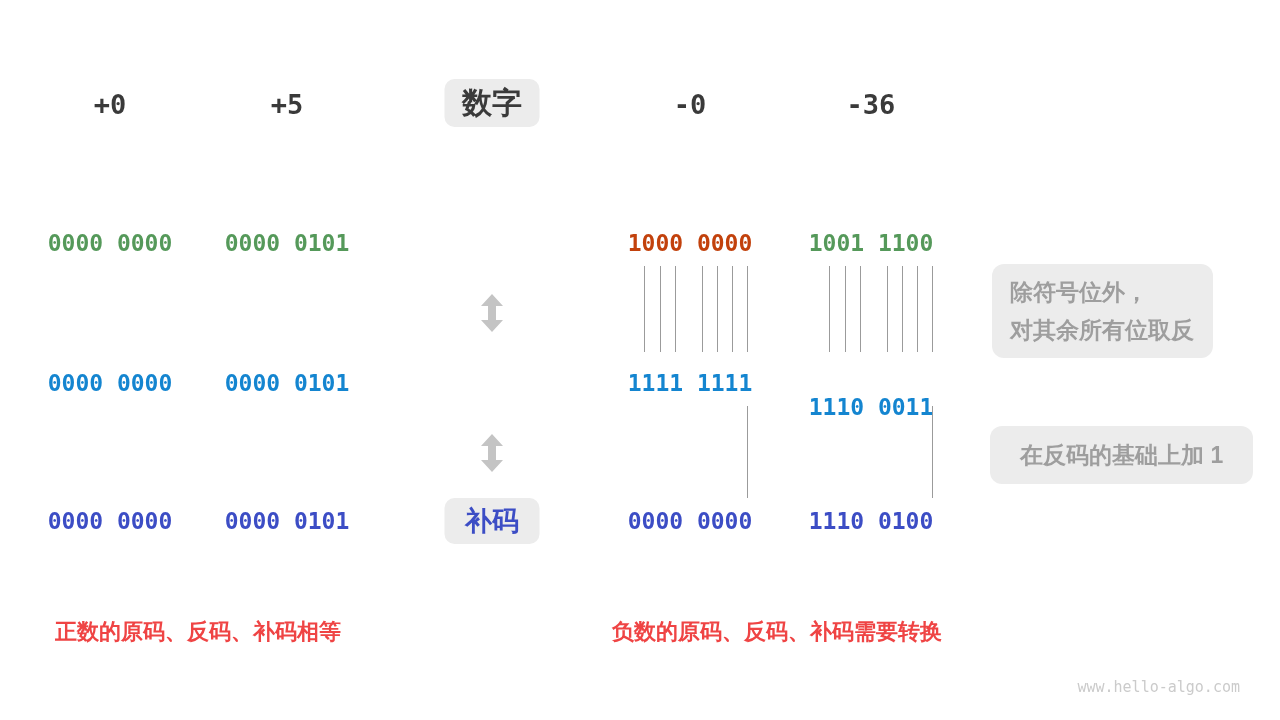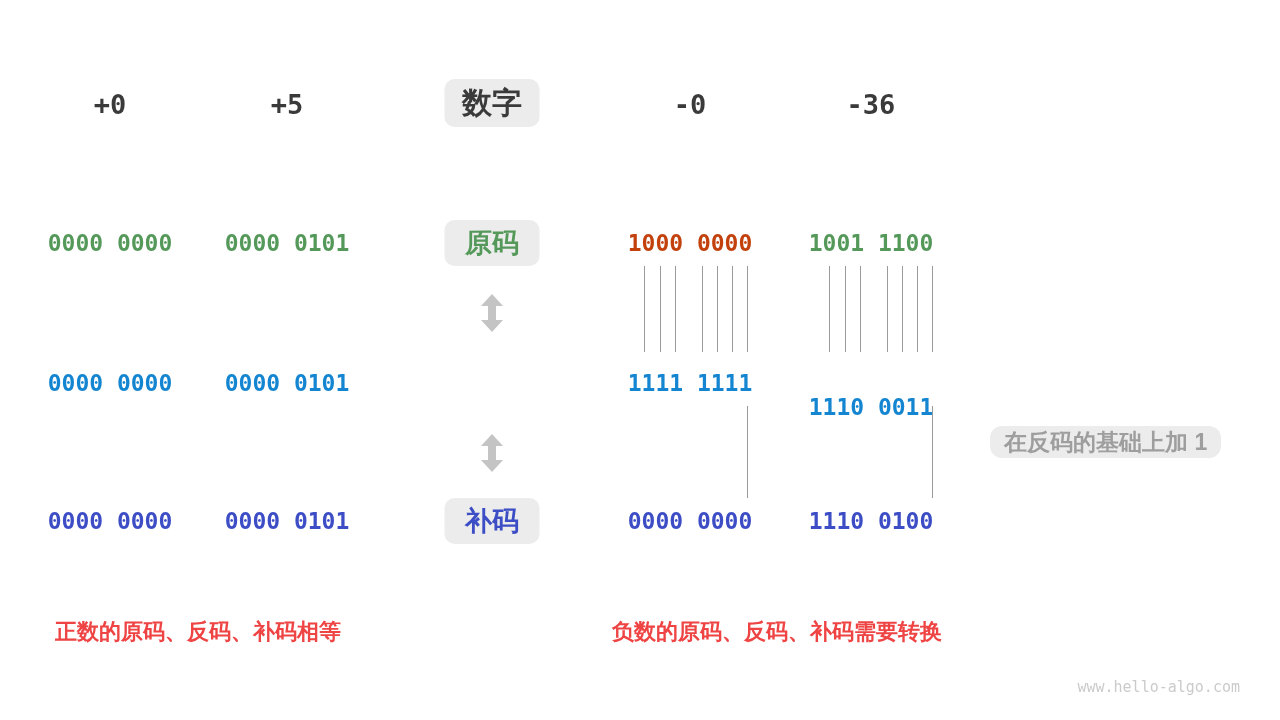--- a/index.html
+++ b/index.html
@@ -35,21 +35,21 @@
   
   .dblarrow{position:absolute;left:481px;width:22px;height:38px;}
   #arrow1{top:294px}#arrow2{top:434px}
 
   
   .note{position:absolute;background:#ececec;border-radius:12px;color:#9e9e9e;
         font-weight:bold;font-size:23px;}
   #note1{left:992px;top:264px;width:221px;height:94px;
          display:flex;flex-direction:column;justify-content:center;
          padding-left:18px;box-sizing:border-box;line-height:38px;}
-  #note2{left:990px;top:426px;height:32px;padding:0 14px;
+  #note2{left:990px;top:426px;height:58px;padding:0 30px;
          display:flex;align-items:center;white-space:pre;}
 
   
   .caption{position:absolute;top:617px;color:#ef4444;font-weight:bold;font-size:22px;white-space:pre;}
   #cap-pos{left:55px}
   #cap-neg{left:612px}
   #watermark{position:absolute;right:40px;top:678px;color:#cbcbcb;
              font-family:"DejaVu Sans Mono",monospace;font-size:15px;}
 </style>
 </head>
@@ -60,23 +60,20 @@
   <span class="hdr c1 r1">+0</span>
   <span class="hdr c2 r1">+5</span>
   <div class="tag tag-num">
     <span>数字</span>
   </div>
   <span class="hdr c4 r1">-0</span>
   <span class="hdr c5 r1">-36</span>
 
   <span class="val c1 r2" style="color: rgb(85, 153, 90);">0000 0000</span>
   <span class="val c2 r2" style="color: rgb(85, 153, 90);">0000 0101</span>
-  <div class="tag tag-raw">
-    <span style="color: rgb(85, 153, 90);">原码</span>
-  </div>
   <span class="val c4 r2" style="color: #c2410c;">1000 0000</span>
   <span class="val c5 r2" style="color: rgb(85, 153, 90);">1001 1100</span>
 
   <div class="ticks" id="t1a">
       <i></i>
       <i></i>
       <i></i>
     </div>
   <div class="ticks" id="t1b">
       <i></i>
@@ -113,20 +110,24 @@
   </svg>
 
   <span class="val c1 r4" style="color: rgb(60, 77, 197);">0000 0000</span>
   <span class="val c2 r4" style="color: rgb(60, 77, 197);">0000 0101</span>
   <div class="tag tag-twos">
     <span style="color: rgb(60, 77, 197);">补码</span>
   </div>
   <span class="val c4 r4" style="color: rgb(60, 77, 197);">0000 0000</span>
   <span class="val c5 r4" style="color: rgb(60, 77, 197);">1110 0100</span>
 
+  <div class="note" id="note1">
+    <div>除符号位外，</div>
+    <div>对其余所有位取反</div>
+  </div>
   <div class="note" id="note2">
     <span>在反码的基础上加 1</span>
   </div>
 
   <div class="caption" id="cap-pos">正数的原码、反码、补码相等</div>
   <div class="caption" id="cap-neg">负数的原码、反码、补码需要转换</div>
 
   <div id="watermark">www.hello-algo.com</div>
 
 </div>

